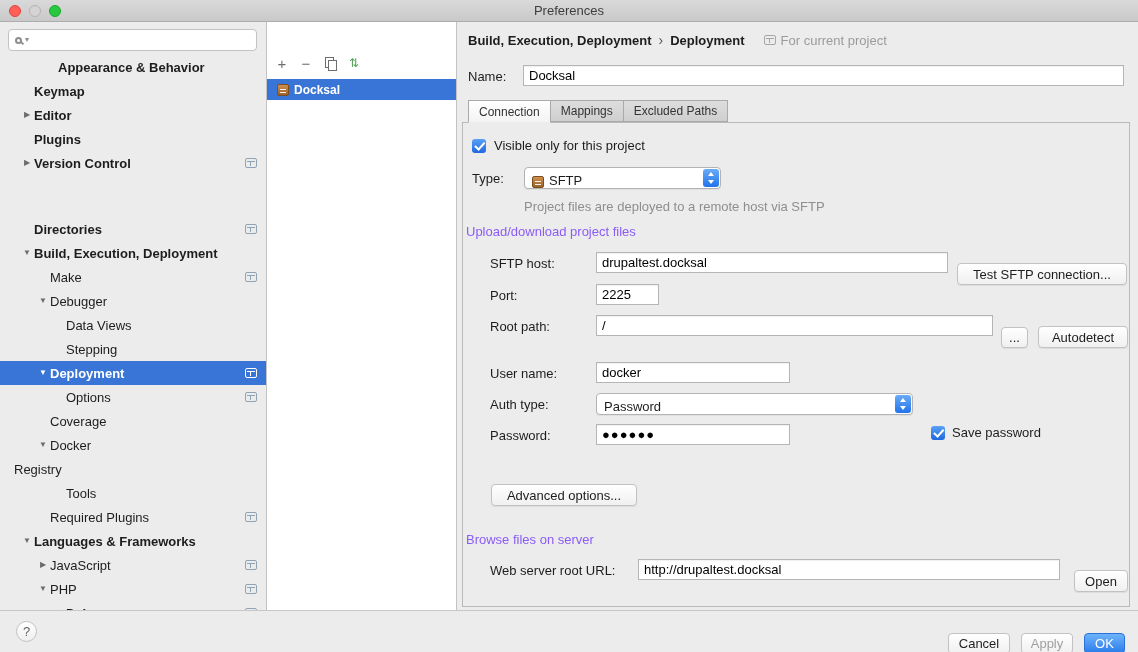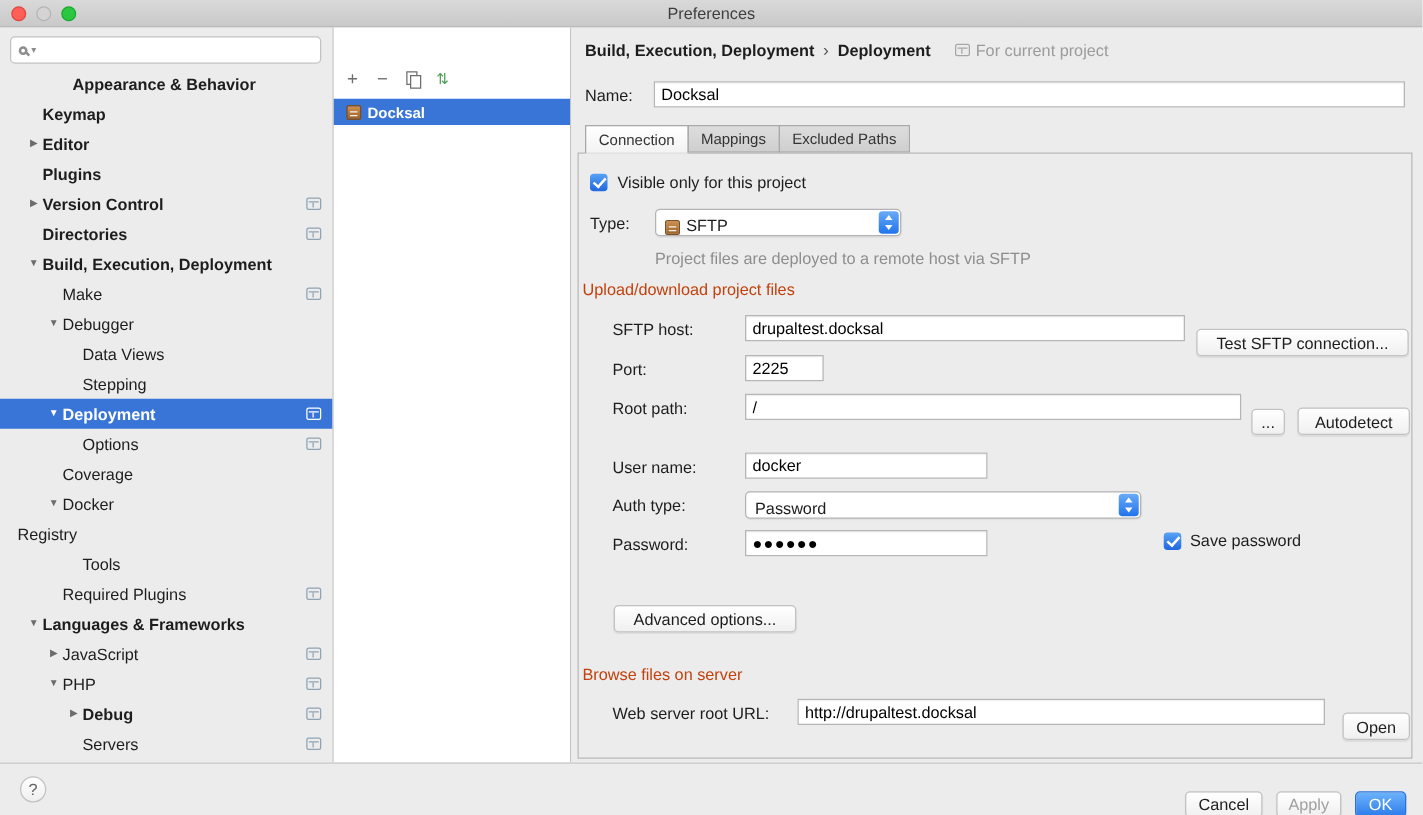--- a/index.html
+++ b/index.html
@@ -88,21 +88,21 @@
 
   .popup { position:absolute; height:22px; background:#fff; border:1px solid #b3b3b3; border-radius:4px; display:flex; align-items:flex-end; gap:5px;
            padding:18px 24px 0 7px; font-size:13px; box-shadow:0 1px 1px rgba(0,0,0,.06); cursor:default; }
   .cap { position:absolute; top:1px; right:1px; bottom:1px; width:16px; border-radius:3px; background:linear-gradient(#6aabf7,#2173eb); }
   .cap::before { content:""; position:absolute; left:50%; margin-left:-3.5px; top:3px; border-left:3.5px solid transparent; border-right:3.5px solid transparent; border-bottom:4px solid #fff; }
   .cap::after  { content:""; position:absolute; left:50%; margin-left:-3.5px; bottom:3px; border-left:3.5px solid transparent; border-right:3.5px solid transparent; border-top:4px solid #fff; }
 
   .lbl-type { top:48px; left:9px; }
   .pop-type { top:44px; left:61px; width:197px; }
   .hint { position:absolute; top:76px; left:61px; color:#8e8e8e; font-size:13px; }
-  .section-title { position:absolute; font-size:13px; color:#c2410c; }
+  .section-title { position:absolute; font-size:13px; color:#8b5cf6; }
   .sec-upload { top:101px; left:3px; }
   .sec-browse { top:409px; left:3px; }
 
   .lbl-host { top:133px; left:27px; }   .in-host { top:129px; left:133px; width:352px; }
   .lbl-port { top:165px; left:27px; }   .in-port { top:161px; left:133px; width:63px; }
   .lbl-root { top:196px; left:27px; }   .in-root { top:192px; left:133px; width:397px; }
   .lbl-user { top:243px; left:27px; }   .in-user { top:239px; left:133px; width:194px; }
   .lbl-auth { top:274px; left:27px; }   .pop-auth { top:270px; left:133px; width:317px; }
   .lbl-pass { top:305px; left:27px; }   .in-pass { top:301px; left:133px; width:194px; letter-spacing:1px; }
   .lbl-web  { top:440px; left:27px; }   .in-web  { top:436px; left:175px; width:422px; }
@@ -167,21 +167,21 @@
           </div>
           <div class="trow bold" style="padding-left: 20px;">
             <span class="arrow"></span>
             <span class="tlabel">Plugins</span>
           </div>
           <div class="trow bold" style="padding-left: 20px;">
             <span class="arrow">▶</span>
             <span class="tlabel">Version Control</span>
             <span class="scope-icon"></span>
           </div>
-          <div class="trow bold" style="padding-left: 20px;">
+          <div class="trow bold" style="padding-left: 20px; margin-top: 42px;">
             <span class="arrow"></span>
             <span class="tlabel">Directories</span>
             <span class="scope-icon"></span>
           </div>
           <div class="trow bold" style="padding-left: 20px;">
             <span class="arrow">▼</span>
             <span class="tlabel">Build, Execution, Deployment</span>
           </div>
           <div class="trow" style="padding-left: 36px;">
             <span class="arrow"></span>

